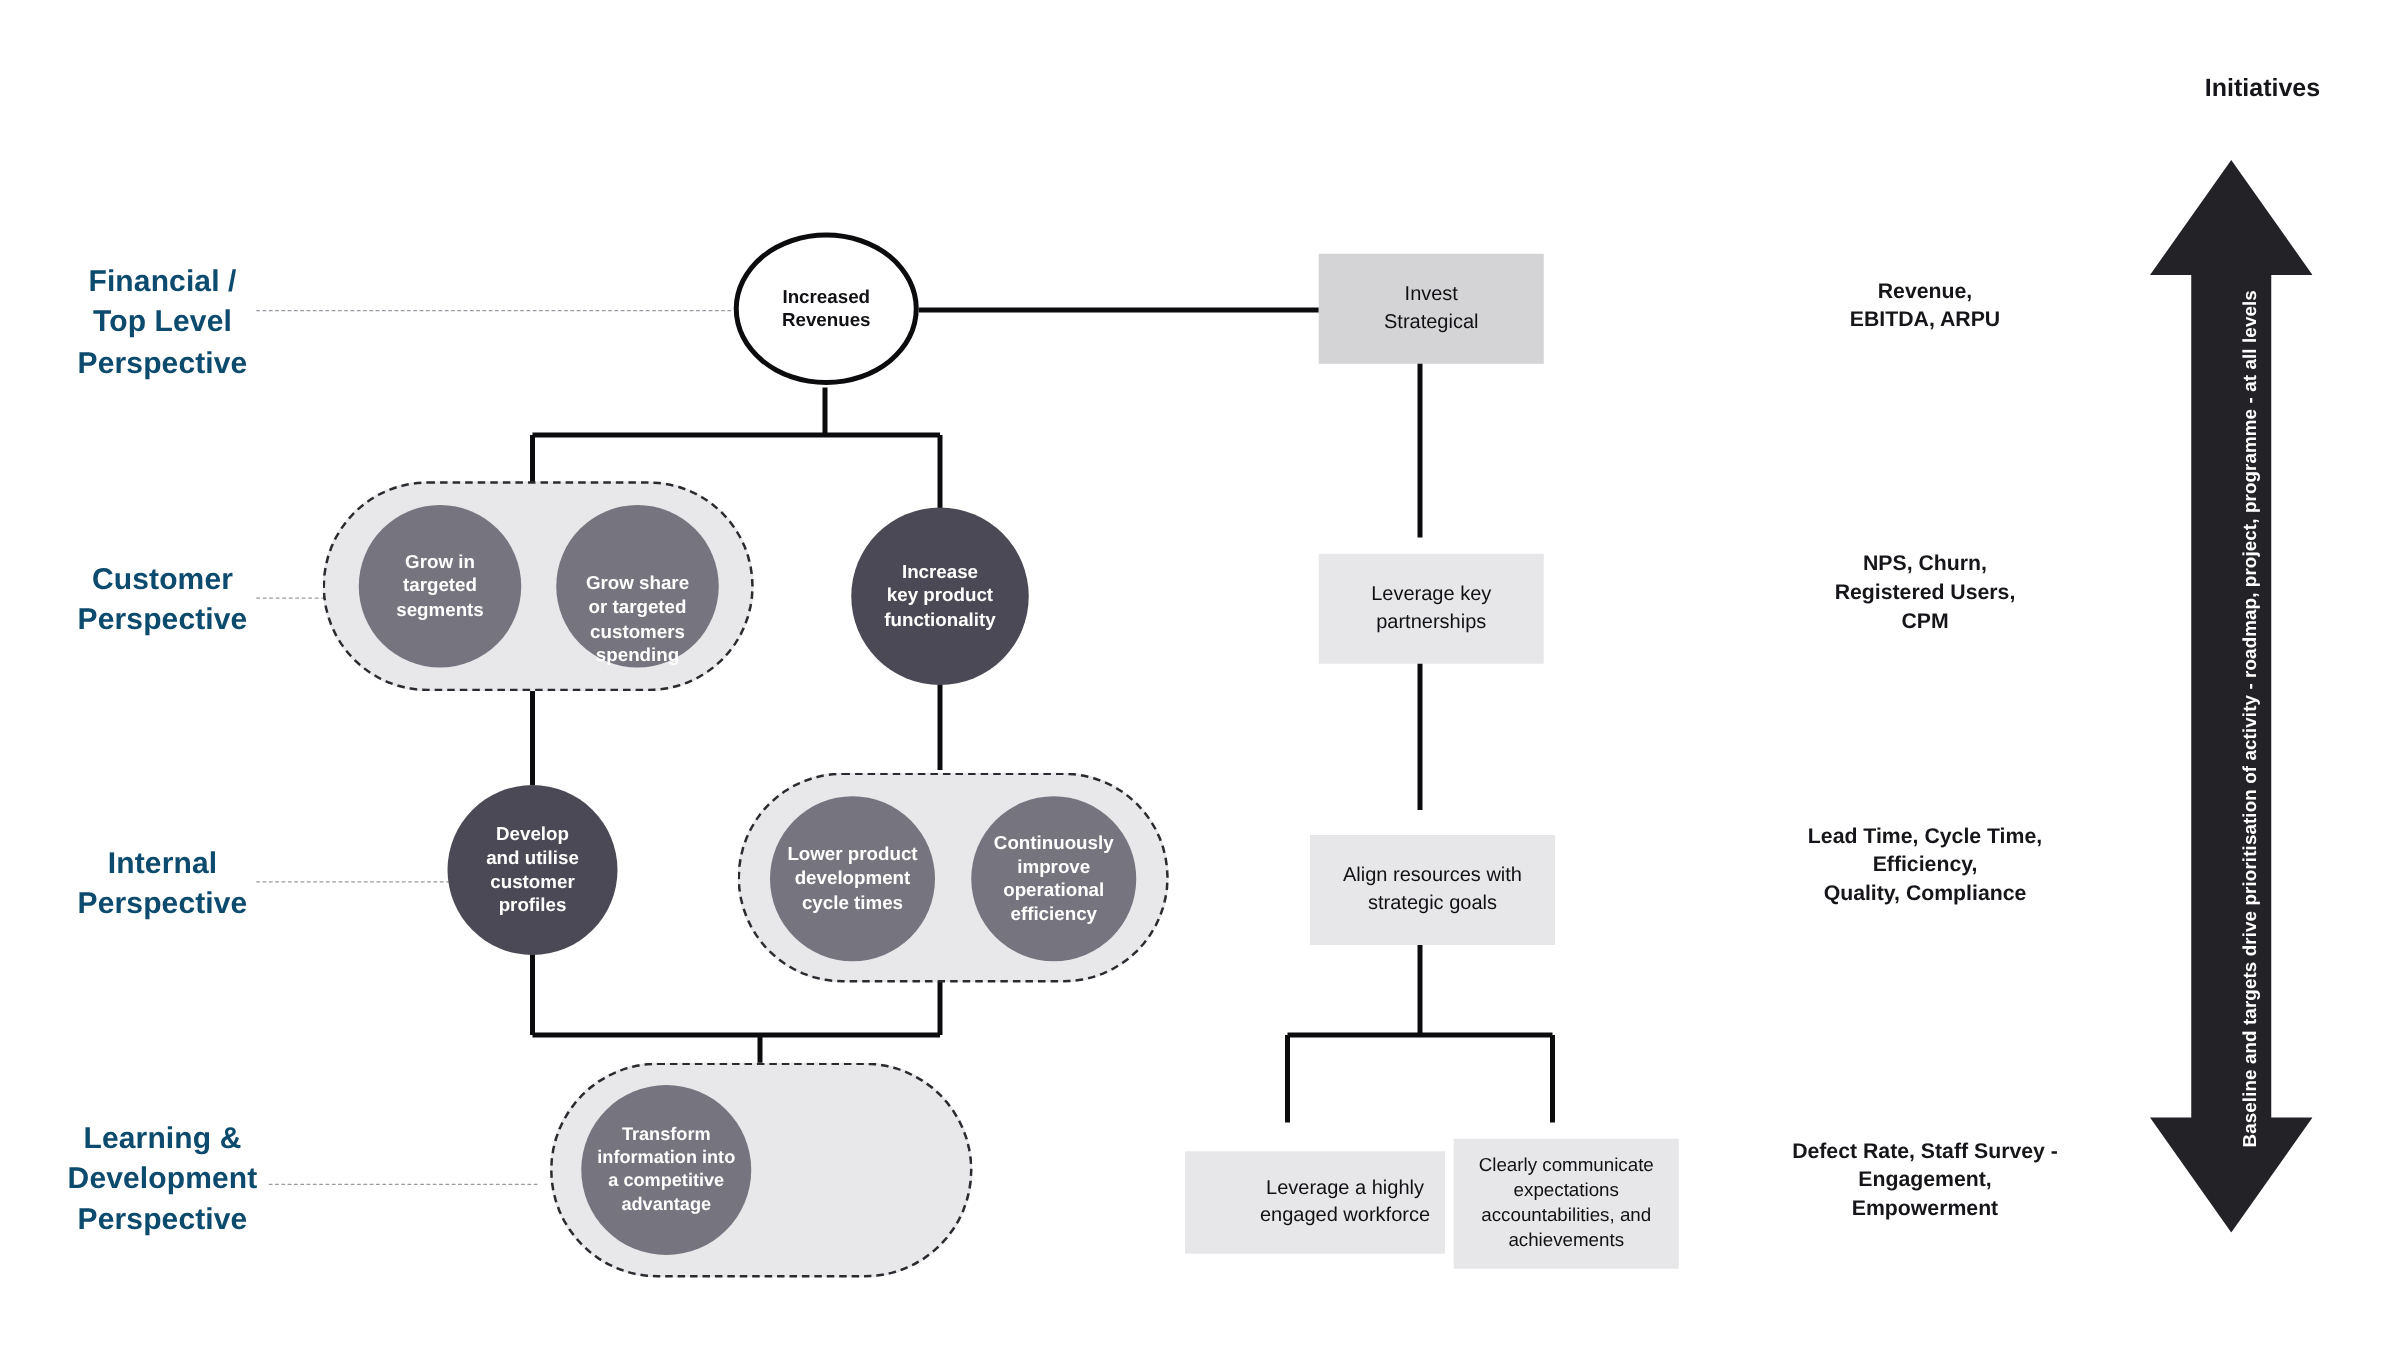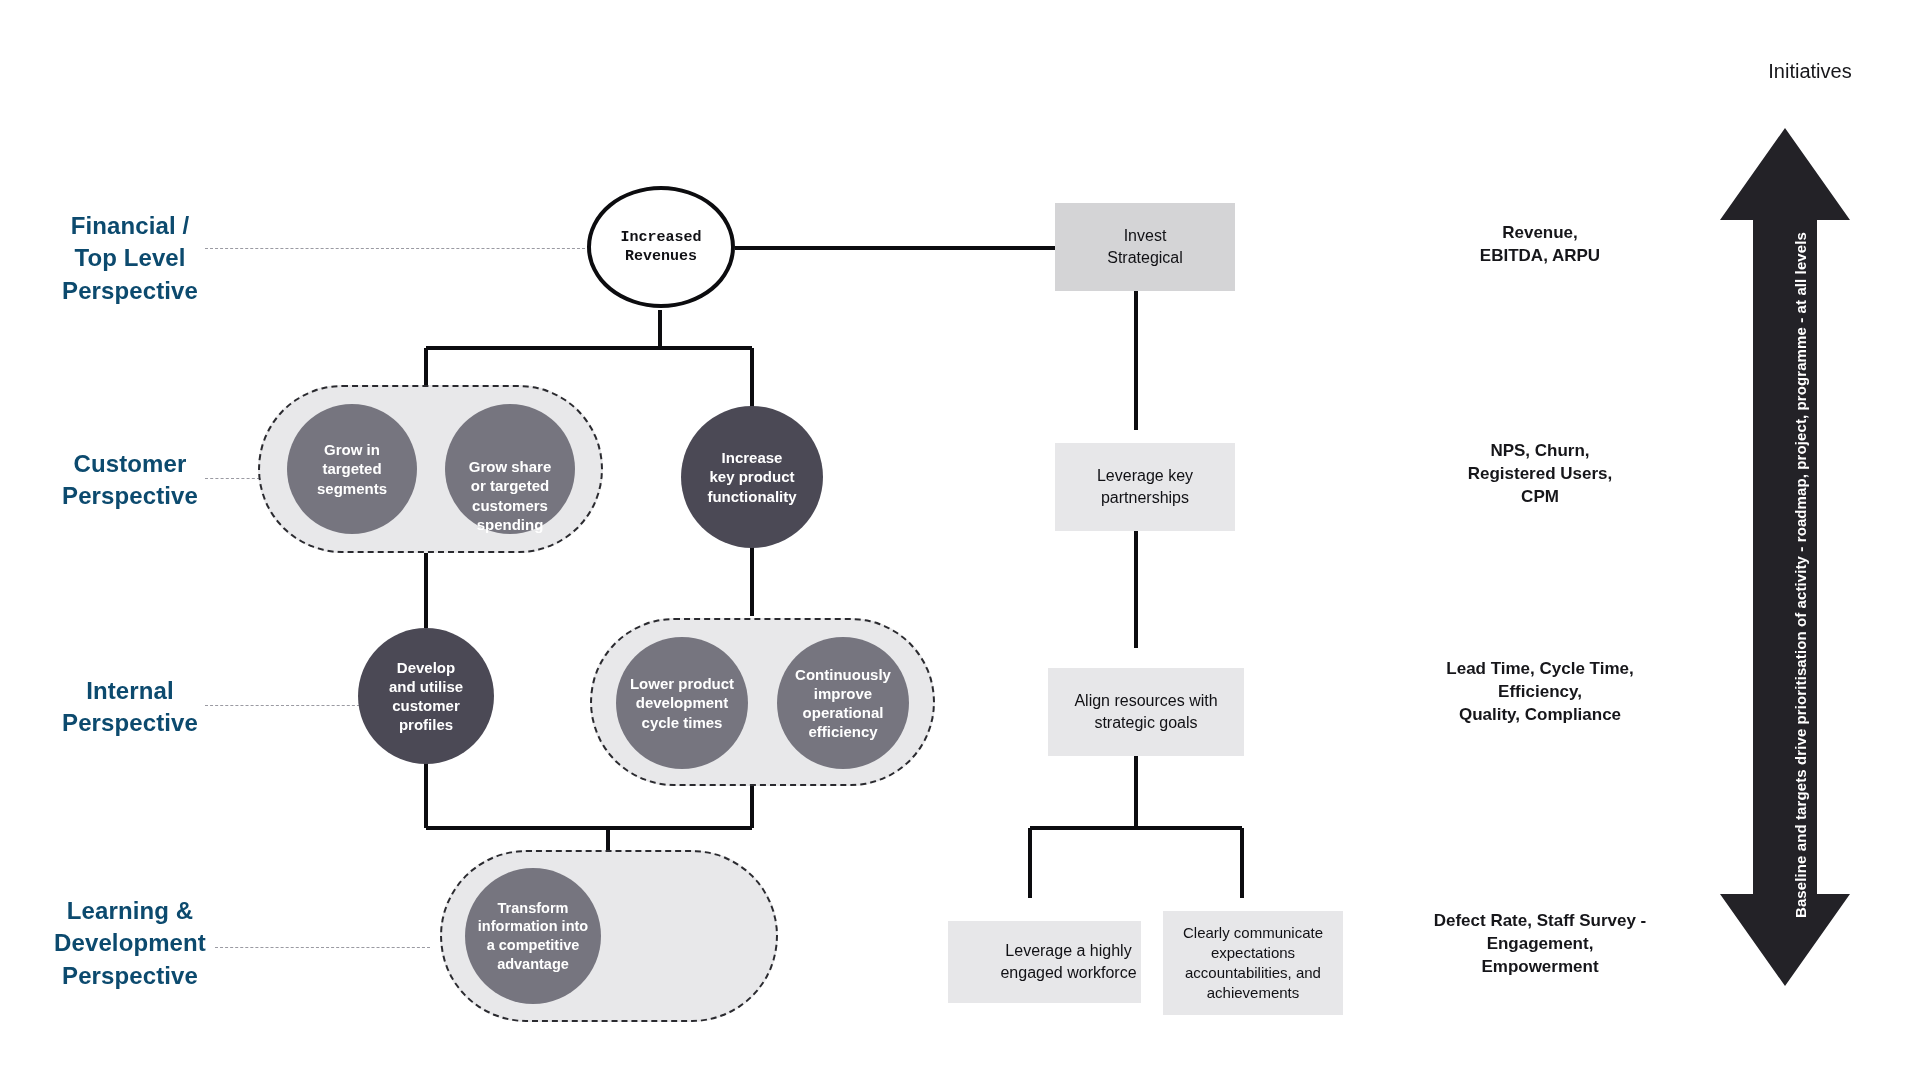--- a/index.html
+++ b/index.html
@@ -102,21 +102,21 @@
     position: absolute;
     text-align: center;
     font-weight: bold;
     font-size: 17px;
     line-height: 1.35;
   }
 
   
   .init-head {
     position: absolute;
-    font-weight: normal;
+    font-weight: bold;
     font-size: 20px;
     text-align: center;
   }
   .arrow-wrap {
     position: absolute;
   }
   .arrow-text {
     position: absolute;
     color: #ffffff;
     font-weight: bold;
@@ -178,21 +178,21 @@
   <div class="persp-label" style="left:40px; top:675px; width:180px; white-space:pre-line;">Internal
 Perspective</div>
   <div class="persp-dash" style="left:205px; top:705px; width:160px;"></div>
 
   <div class="persp-label" style="left:30px; top:895px; width:200px; white-space:pre-line;text-align:center;">Learning &amp;
 Development
 Perspective</div>
   <div class="persp-dash" style="left:215px; top:947px; width:215px;"></div>
 
   <div class="circle hollow" style="left:587px; top:186px; width:148px; height:122px; font-size:15px;">
-    <span style="white-space:pre-line;font-family:Liberation Mono, monospace;">Increased
+    <span style="white-space:pre-line;">Increased
 Revenues</span>
   </div>
 
   <div class="box" style="left:1055px; top:203px; width:180px; height:88px;">
     <span style="white-space:pre-line;">Invest
 Strategical</span>
   </div>
 
   <div class="group-pill" style="left:258px; top:385px; width:345px; height:168px; border-radius:84px;"></div>
 
@@ -250,21 +250,21 @@
   <div class="group-pill" style="left:440px; top:850px; width:338px; height:172px; border-radius:86px;"></div>
 
   <div class="circle mid" style="left:465px; top:868px; width:136px; height:136px; font-size:14.5px;">
     <span style="white-space:pre-line;">Transform
 information into
 a competitive
 advantage</span>
   </div>
 
 
-  <div class="box light" style="left:948px; top:908px; width:193px; height:82px;padding-left:48px;">
+  <div class="box light" style="left:948px; top:908px; width:208px; height:82px;padding-left:48px;">
     <span style="white-space:pre-line;">Leverage a highly
 engaged workforce</span>
   </div>
 
   <div class="box light" style="left:1163px; top:898px; width:180px; height:104px; font-size:15px;">
     <span style="white-space:pre-line;">Clearly communicate
 expectations
 accountabilities, and
 achievements</span>
   </div>

